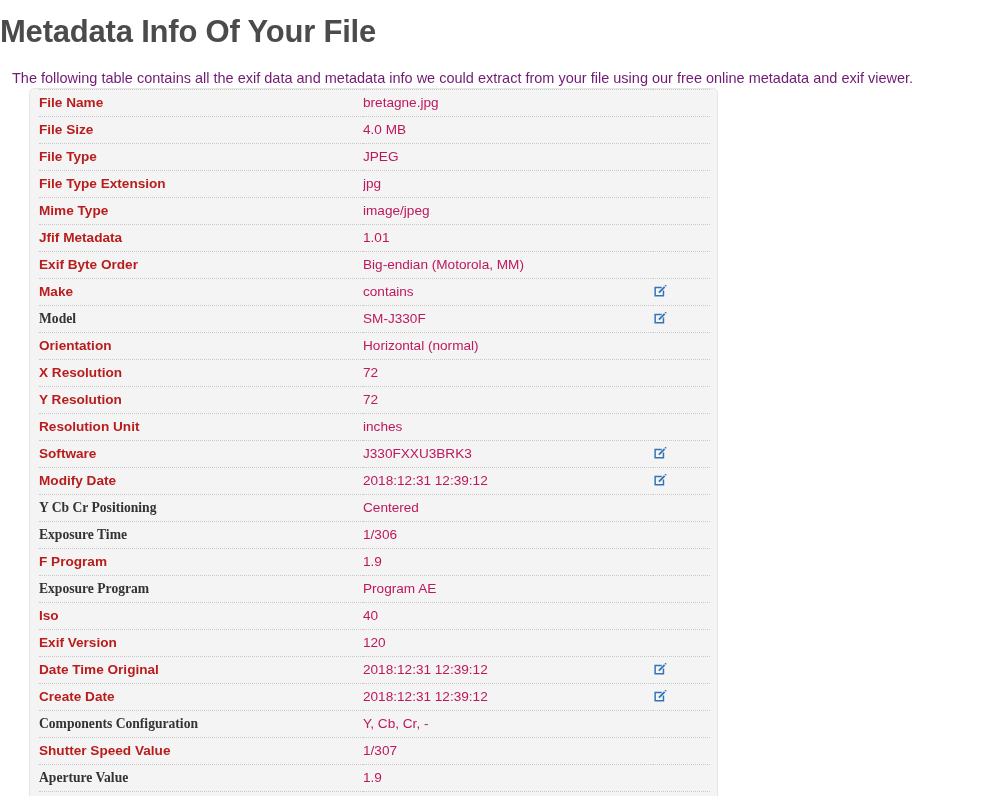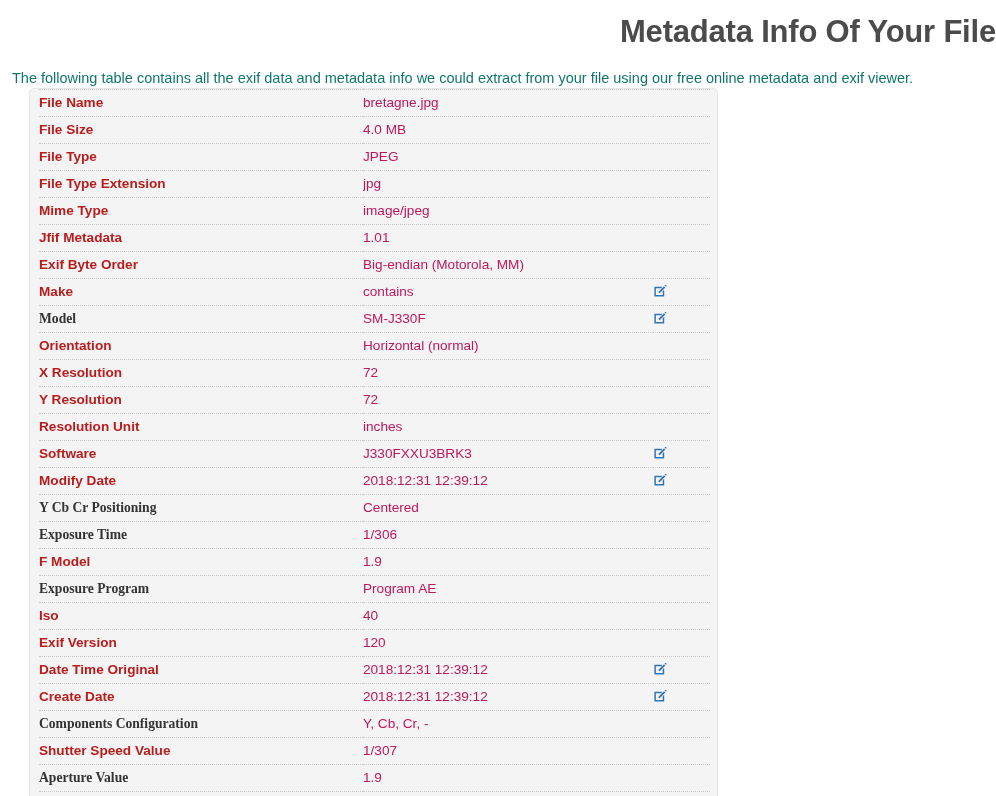--- a/index.html
+++ b/index.html
@@ -11,34 +11,34 @@
     height: 796px;
     overflow: hidden;
     background: #ffffff;
     font-family: "Liberation Sans", sans-serif;
   }
   .page { width: 996px; height: 796px; position: relative; overflow: hidden; }
 
   .page-title {
     margin: 0;
     padding-top: 12px;
-    text-align: right;
+    text-align: left;
     font-size: 31px;
     line-height: 40px;
     font-weight: bold;
     color: #4b4b4b;
     letter-spacing: -0.2px;
   }
 
   .page-desc {
     margin: 0;
     padding: 16px 10px 0 12px;
     font-size: 14.5px;
     line-height: 20px;
-    color: #0f766e;
+    color: #701a75;
   }
 
   .panel {
     position: absolute;
     left: 29px;
     top: 88px;
     width: 689px;
     background: #f4f4f4;
     border: 1px solid #e6e6e6;
     border-radius: 5px;
@@ -182,21 +182,21 @@
             <td class="col-label"><span class="label-plain">Y Cb Cr Positioning</span></td>
             <td class="col-value">Centered</td>
             <td class="col-action"></td>
           </tr>
           <tr>
             <td class="col-label"><span class="label-plain">Exposure Time</span></td>
             <td class="col-value">1/306</td>
             <td class="col-action"></td>
           </tr>
           <tr>
-            <td class="col-label"><span class="label-link">F Model</span></td>
+            <td class="col-label"><span class="label-link">F Program</span></td>
             <td class="col-value">1.9</td>
             <td class="col-action"></td>
           </tr>
           <tr>
             <td class="col-label"><span class="label-plain">Exposure Program</span></td>
             <td class="col-value">Program AE</td>
             <td class="col-action"></td>
           </tr>
           <tr>
             <td class="col-label"><span class="label-link">Iso</span></td>

